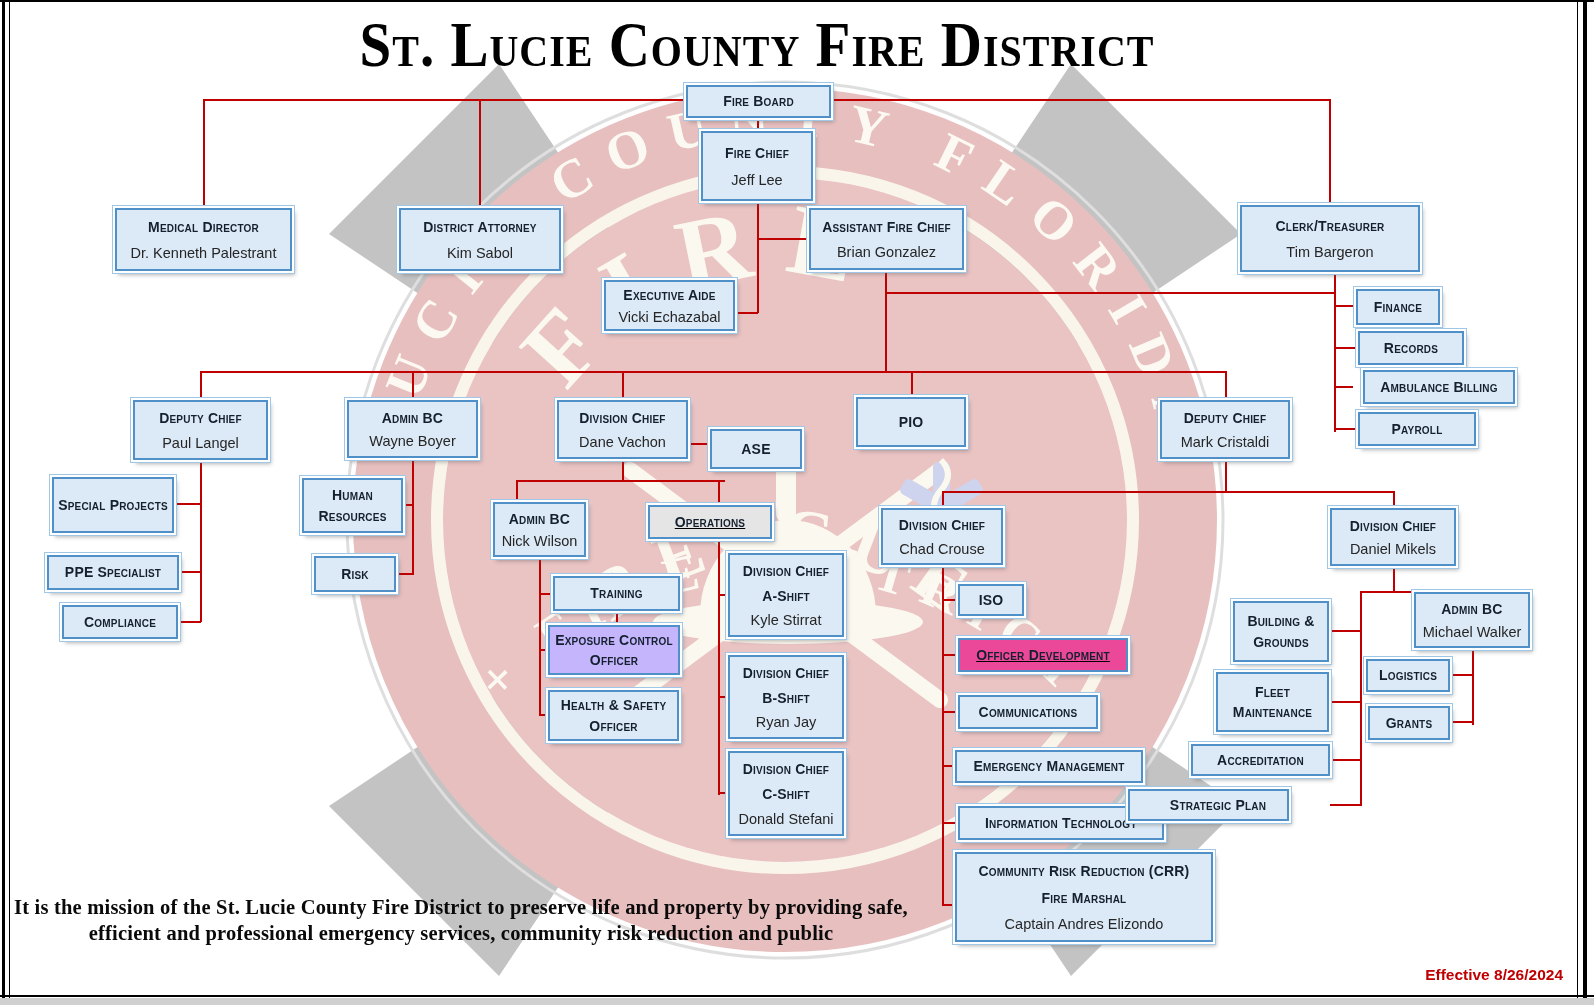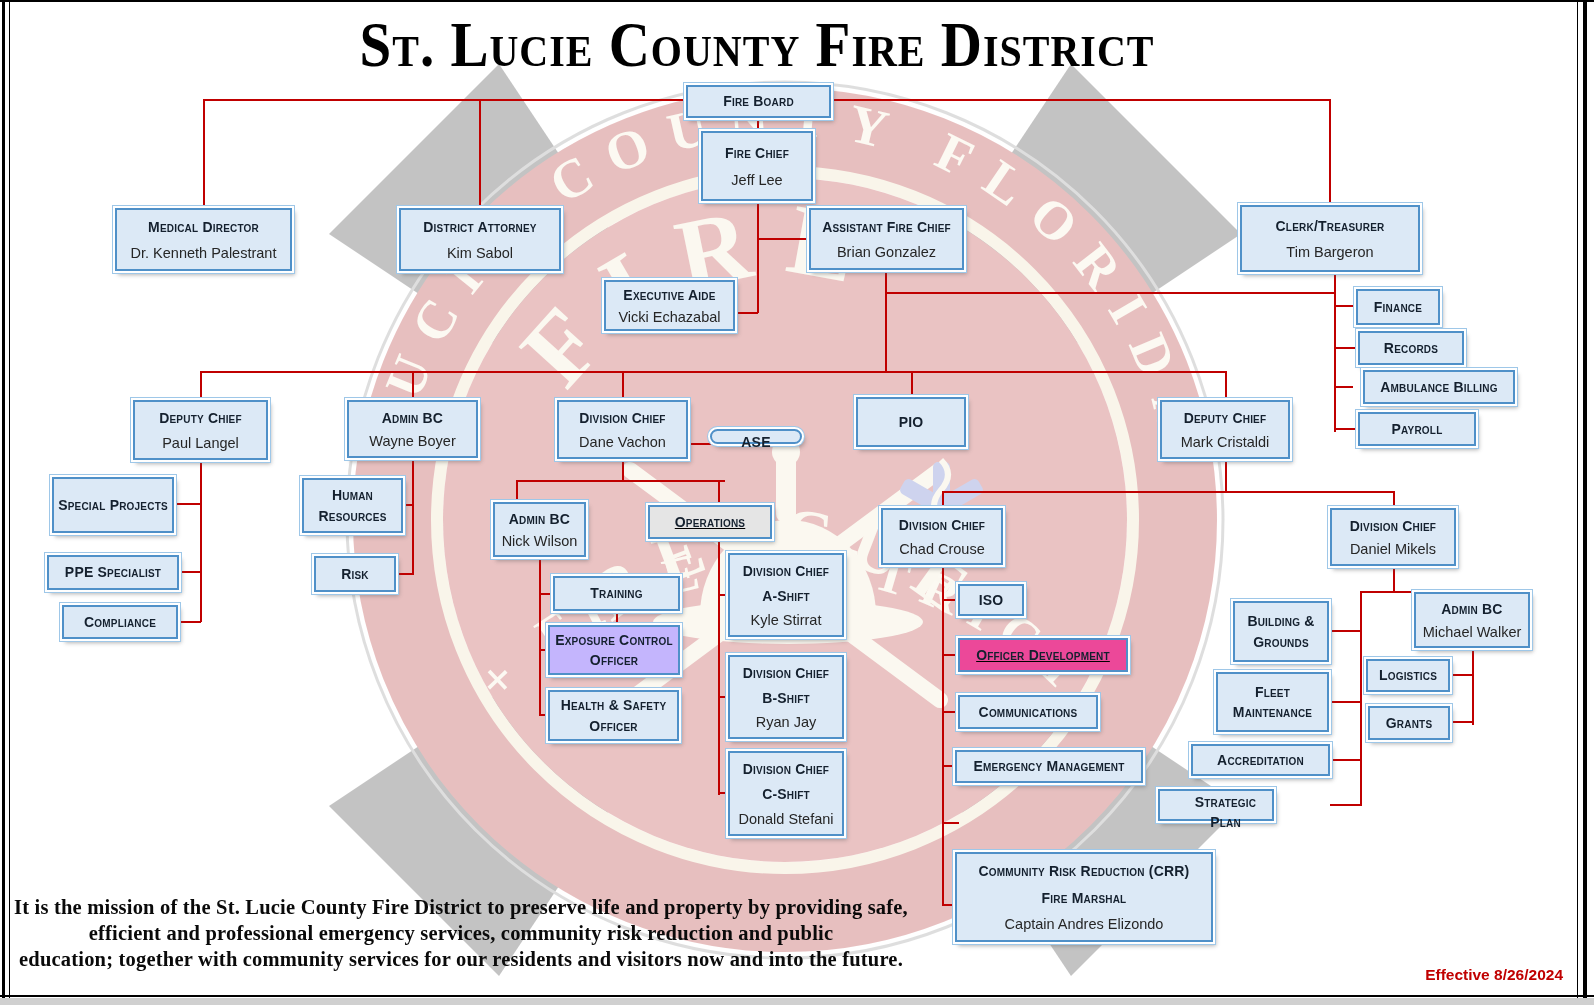--- a/index.html
+++ b/index.html
@@ -100,21 +100,20 @@
       <rect x="933" y="462" width="17" height="90" rx="5" transform="rotate(120 941.5 507)"></rect>
       <path d="M 941 460 q 14 14 0 30 q -14 16 0 32 q 14 16 0 32" fill="none" stroke="#f3ecd2" stroke-width="6"></path>
     </g>
   </svg>
 
   <div id="page-title">St. Lucie County Fire District</div>
 
   <div id="mission">
     <div>It is the mission of the St. Lucie County Fire District to preserve life and property by providing safe,</div>
     <div>efficient and professional emergency services, community risk reduction and public</div>
-    <div>education; together with community services for our residents and visitors now and into the future.</div>
   </div>
 
   <div id="effective">Effective 8/26/2024</div>
 
   <div class="frame" style="left:2px;top:0;width:3px;height:1000px;"></div>
   <div class="frame" style="left:9px;top:0;width:1px;height:998px;"></div>
   <div class="frame" style="left:1577px;top:0;width:1px;height:998px;"></div>
   <div class="frame" style="left:1583px;top:0;width:4px;height:1000px;"></div>
   <div class="frame" style="left:0;top:0;width:1594px;height:2px;"></div>
   <div class="frame" style="left:0;top:995px;width:1594px;height:2px;"></div>
@@ -228,21 +227,21 @@
       <span class="box-person">Paul Langel</span>
     </div>
     <div class="box" style="left: 347px; top: 400px; width: 131px; height: 58px; background: rgb(220, 233, 246); border-color: rgb(79, 144, 200);">
       <span class="box-title">Admin BC</span>
       <span class="box-person">Wayne Boyer</span>
     </div>
     <div class="box" style="left: 557px; top: 400px; width: 131px; height: 59px; background: rgb(220, 233, 246); border-color: rgb(79, 144, 200);">
       <span class="box-title">Division Chief</span>
       <span class="box-person">Dane Vachon</span>
     </div>
-    <div class="box" style="left: 710px; top: 429px; width: 92px; height: 15px; background: rgb(220, 233, 246); border-color: rgb(79, 144, 200); border-radius: 11px;">
+    <div class="box" style="left: 710px; top: 429px; width: 92px; height: 40px; background: rgb(220, 233, 246); border-color: rgb(79, 144, 200);">
       <span class="box-title">ASE</span>
     </div>
     <div class="box" style="left: 856px; top: 397px; width: 110px; height: 50px; background: rgb(220, 233, 246); border-color: rgb(79, 144, 200);">
       <span class="box-title">PIO</span>
     </div>
     <div class="box" style="left: 1160px; top: 400px; width: 130px; height: 59px; background: rgb(220, 233, 246); border-color: rgb(79, 144, 200);">
       <span class="box-title">Deputy Chief</span>
       <span class="box-person">Mark Cristaldi</span>
     </div>
     <div class="box" style="left: 52px; top: 477px; width: 122px; height: 56px; background: rgb(220, 233, 246); border-color: rgb(79, 144, 200);">
@@ -299,40 +298,43 @@
       <span class="box-title">ISO</span>
     </div>
     <div class="box" style="left: 958px; top: 638px; width: 170px; height: 34px; background: #ec4899; border-color: rgb(79, 144, 200); text-decoration: underline;">
       <span class="box-title">Officer Development</span>
     </div>
     <div class="box" style="left: 958px; top: 695px; width: 140px; height: 34px; background: rgb(220, 233, 246); border-color: rgb(79, 144, 200);">
       <span class="box-title">Communications</span>
     </div>
     <div class="box" style="left: 955px; top: 750px; width: 188px; height: 33px; background: rgb(220, 233, 246); border-color: rgb(79, 144, 200);">
       <span class="box-title">Emergency Management</span>
+    </div>
+    <div class="box" style="left: 958px; top: 806px; width: 206px; height: 34px; background: rgb(220, 233, 246); border-color: rgb(79, 144, 200);">
+      <span class="box-title">Information Technology</span>
     </div>
     <div class="box" style="left: 955px; top: 852px; width: 258px; height: 90px; background: rgb(220, 233, 246); border-color: rgb(79, 144, 200);">
       <span class="box-title">Community Risk Reduction (CRR)</span>
       <span class="box-title">Fire Marshal</span>
       <span class="box-person">Captain Andres Elizondo</span>
     </div>
     <div class="box" style="left: 1330px; top: 508px; width: 126px; height: 58px; background: rgb(220, 233, 246); border-color: rgb(79, 144, 200);">
       <span class="box-title">Division Chief</span>
       <span class="box-person">Daniel Mikels</span>
     </div>
     <div class="box" style="left: 1233px; top: 601px; width: 96px; height: 61px; background: rgb(220, 233, 246); border-color: rgb(79, 144, 200);">
       <span class="box-title">Building &amp; Grounds</span>
     </div>
     <div class="box" style="left: 1216px; top: 672px; width: 113px; height: 60px; background: rgb(220, 233, 246); border-color: rgb(79, 144, 200);">
       <span class="box-title">Fleet Maintenance</span>
     </div>
     <div class="box" style="left: 1191px; top: 744px; width: 139px; height: 32px; background: rgb(220, 233, 246); border-color: rgb(79, 144, 200); align-items: center;">
       <span class="box-title">Accreditation</span>
     </div>
-    <div class="box" style="left: 1158px; top: 789px; width: 116px; height: 32px; background: rgb(220, 233, 246); border-color: rgb(79, 144, 200); padding-left: 22px;">
+    <div class="box" style="left: 1128px; top: 789px; width: 161px; height: 32px; background: rgb(220, 233, 246); border-color: rgb(79, 144, 200); padding-left: 22px;">
       <span class="box-title">Strategic Plan</span>
     </div>
     <div class="box" style="left: 1414px; top: 592px; width: 116px; height: 56px; background: rgb(220, 233, 246); border-color: rgb(79, 144, 200);">
       <span class="box-title">Admin BC</span>
       <span class="box-person">Michael Walker</span>
     </div>
     <div class="box" style="left: 1366px; top: 659px; width: 84px; height: 33px; background: rgb(220, 233, 246); border-color: rgb(79, 144, 200);">
       <span class="box-title">Logistics</span>
     </div>
     <div class="box" style="left: 1368px; top: 706px; width: 82px; height: 34px; background: rgb(220, 233, 246); border-color: rgb(79, 144, 200);">

